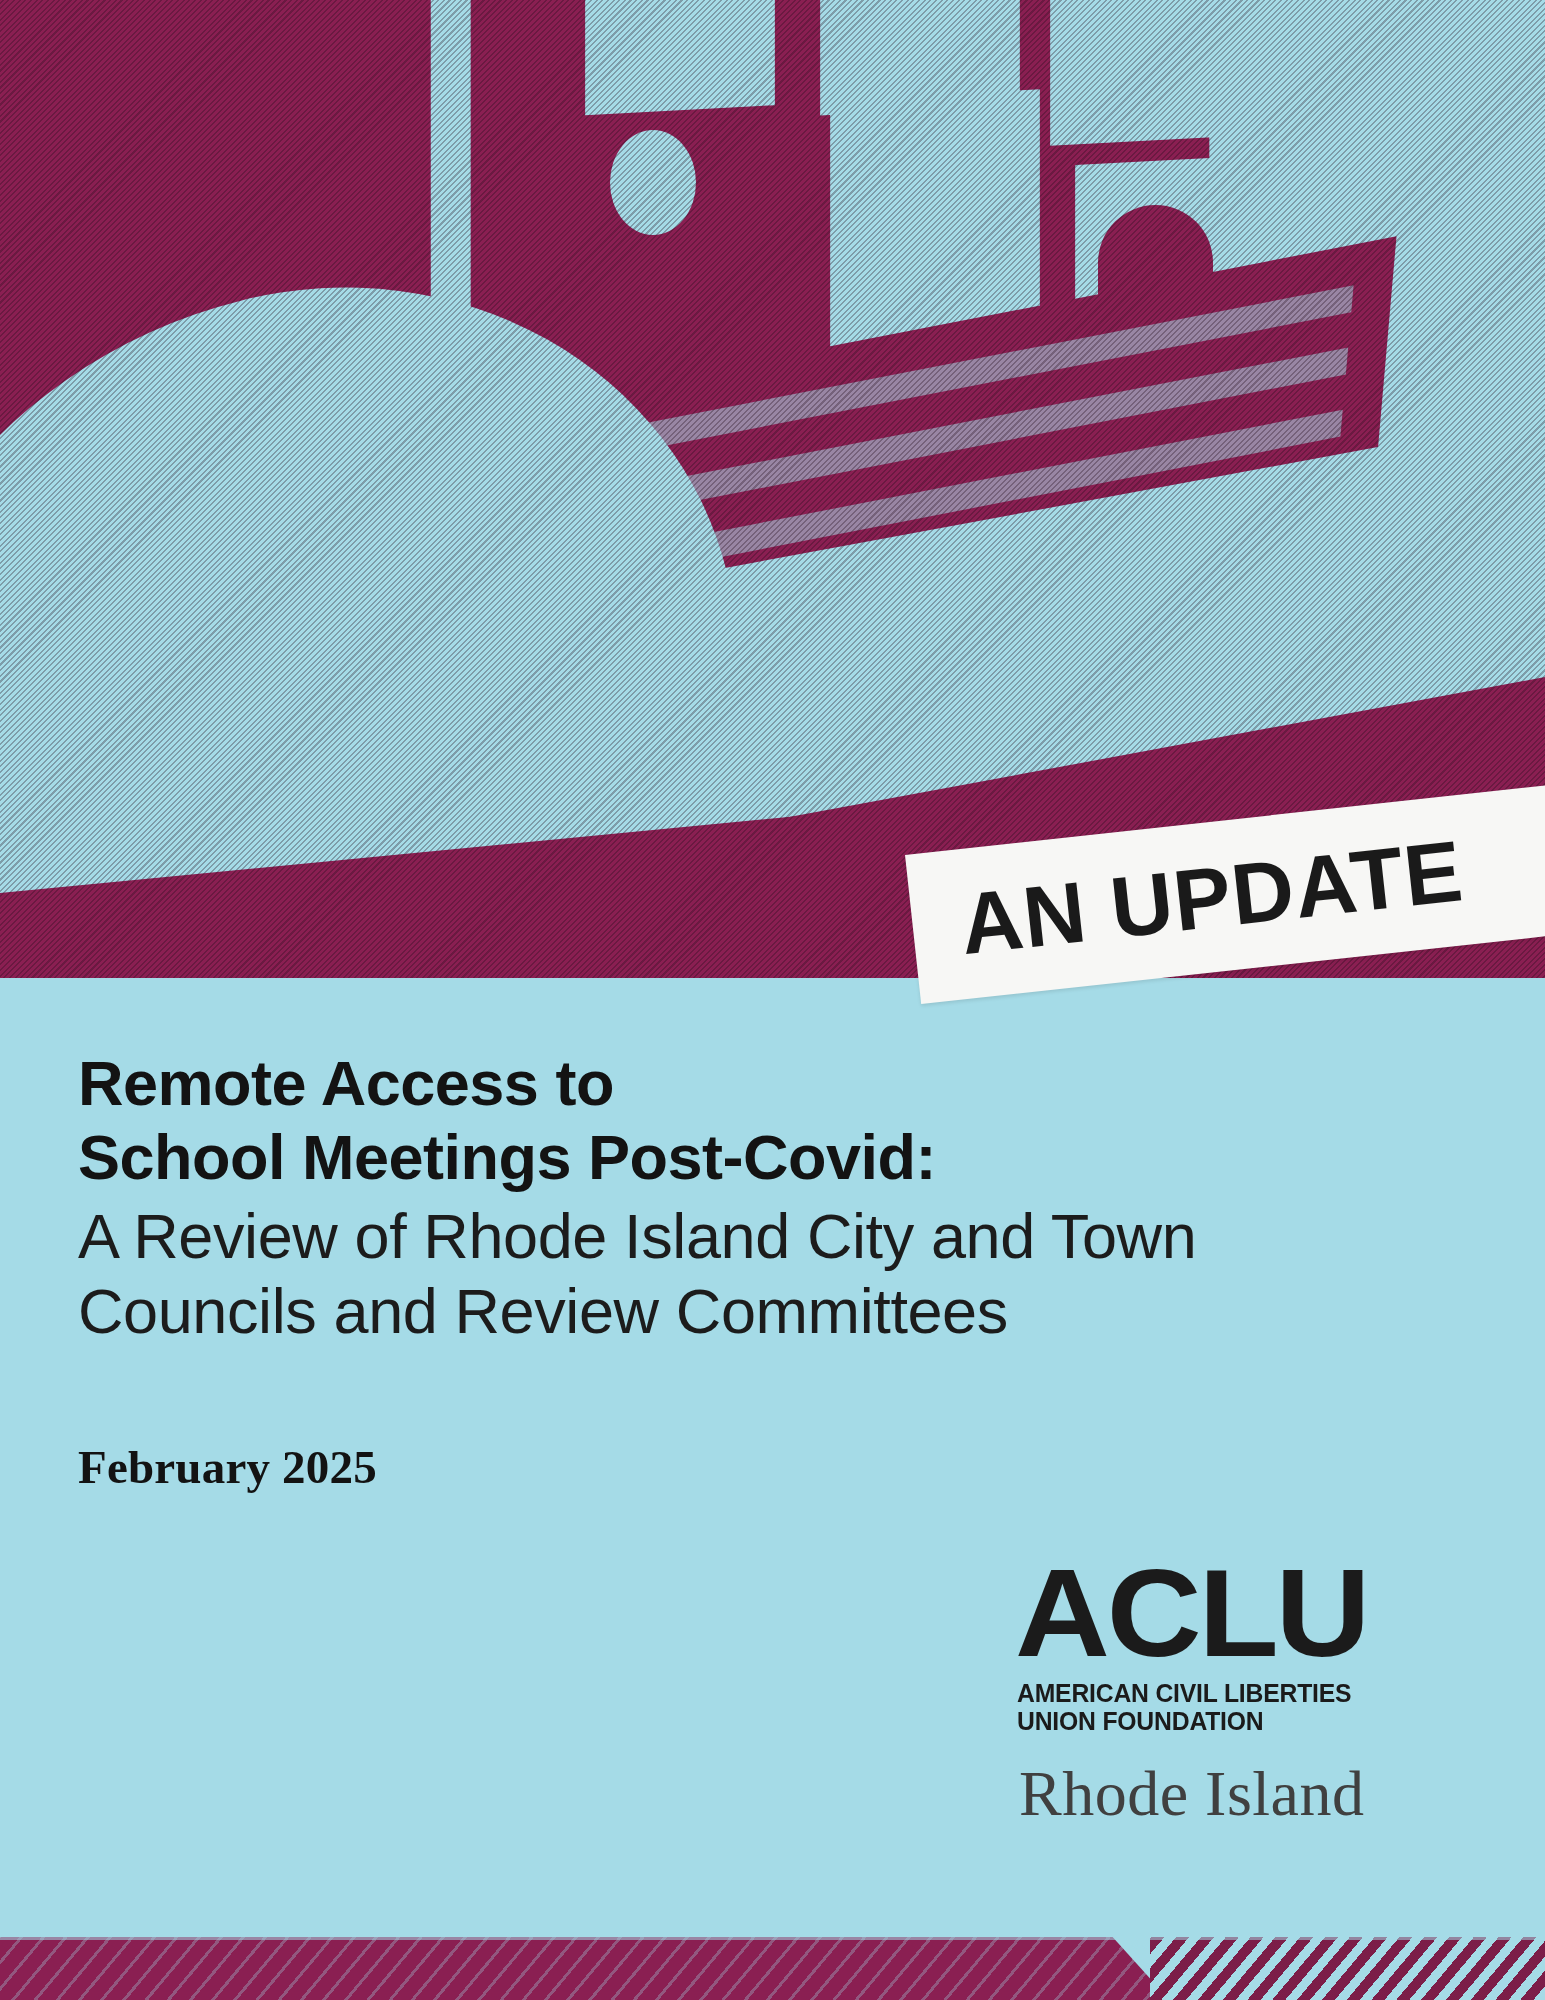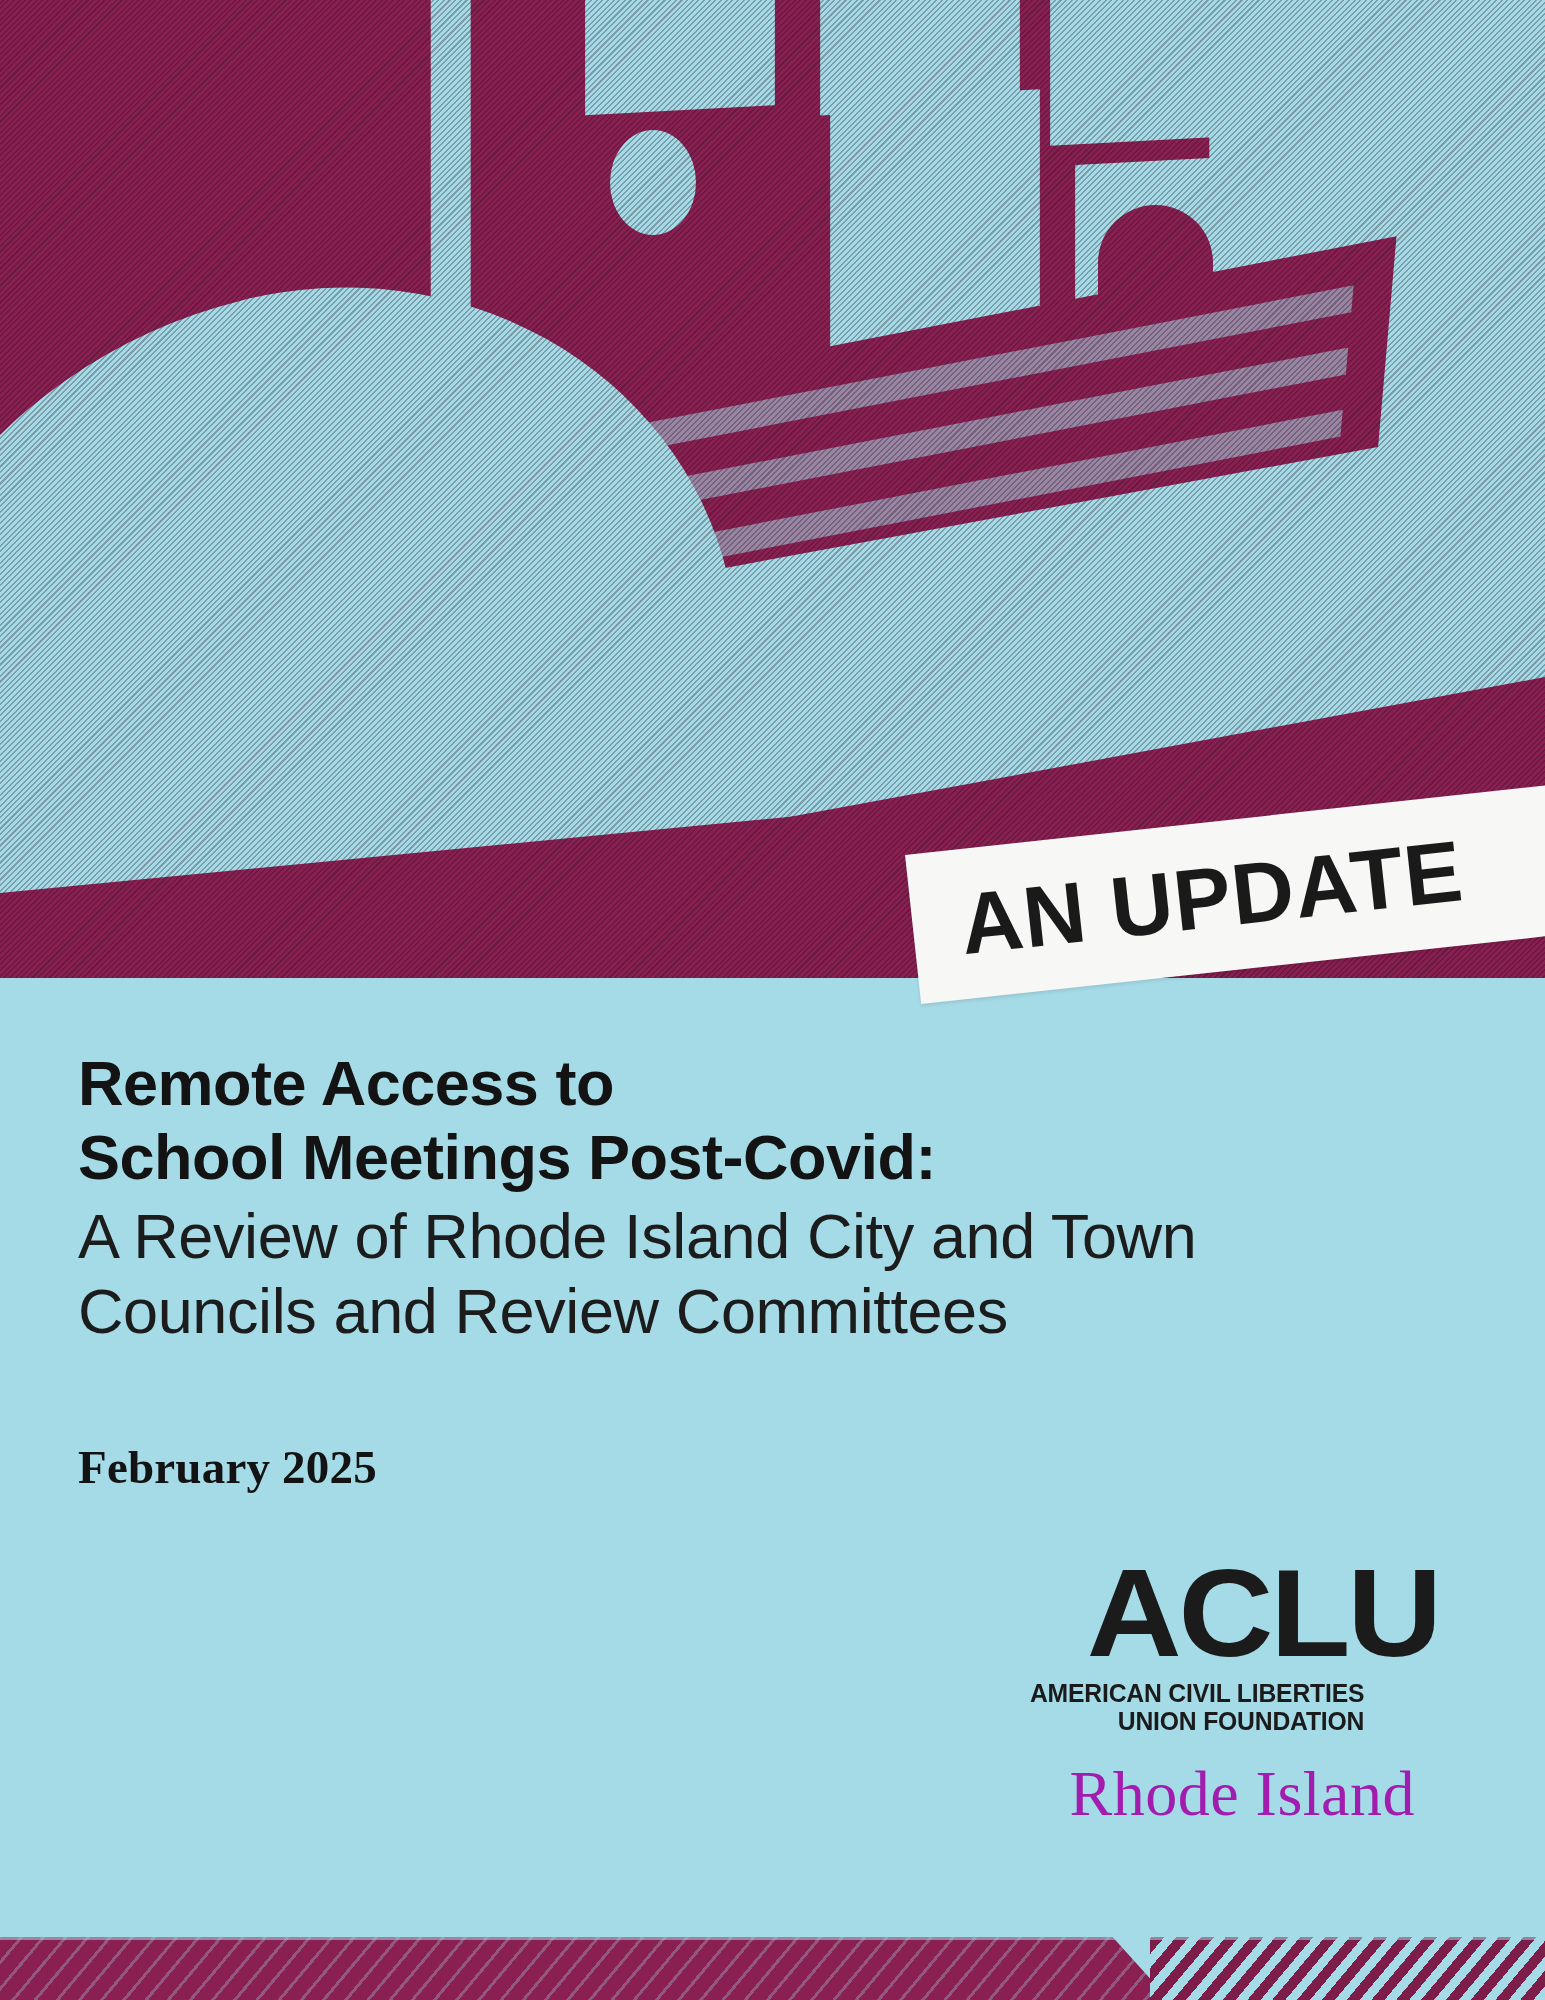--- a/index.html
+++ b/index.html
@@ -272,21 +272,21 @@
     letter-spacing: 0.2px;
     color: #131313;
   }
 
   
   #logo {
     position: absolute;
     right: 130px;
     top: 582px;
     width: 400px;
-    text-align: right;
+    text-align: left;
   }
   #logo-aclu {
     font-family: "Liberation Sans", sans-serif;
     font-weight: bold;
     font-size: 124px;
     line-height: 0.86;
     letter-spacing: -3px;
     color: #1b1b1b;
     transform: scaleX(1.06);
     transform-origin: left center;
@@ -303,21 +303,21 @@
     max-width: 358px;
     transform: scaleX(0.97);
     transform-origin: left center;
   }
   #logo-affiliate {
     font-family: "Liberation Serif", serif;
     font-weight: normal;
     font-size: 64px;
     line-height: 1;
     letter-spacing: 0.5px;
-    color: #a21caf;
+    color: #404040;
     margin: 26px 0 0 4px;
   }
 
   
   #bottombar {
     position: absolute;
     left: 0;
     top: 1937px;
     width: 1545px;
     height: 63px;

